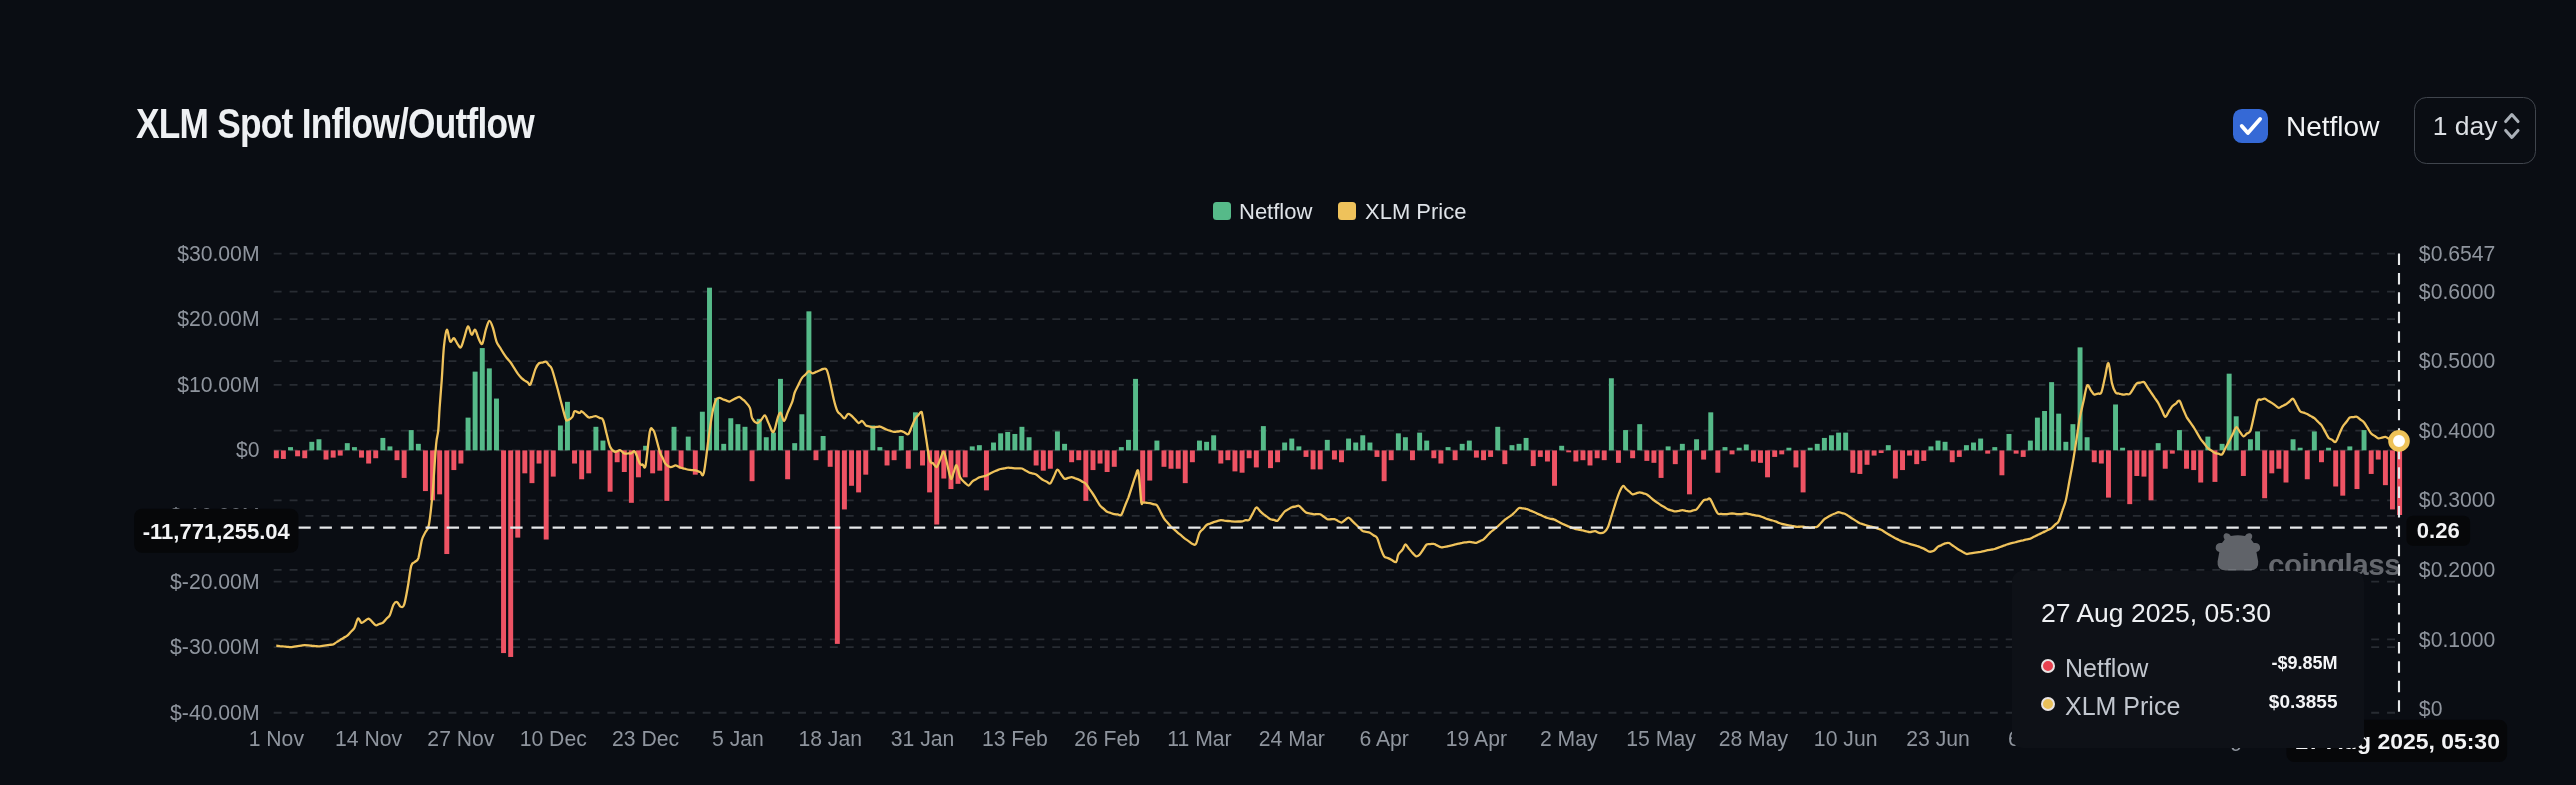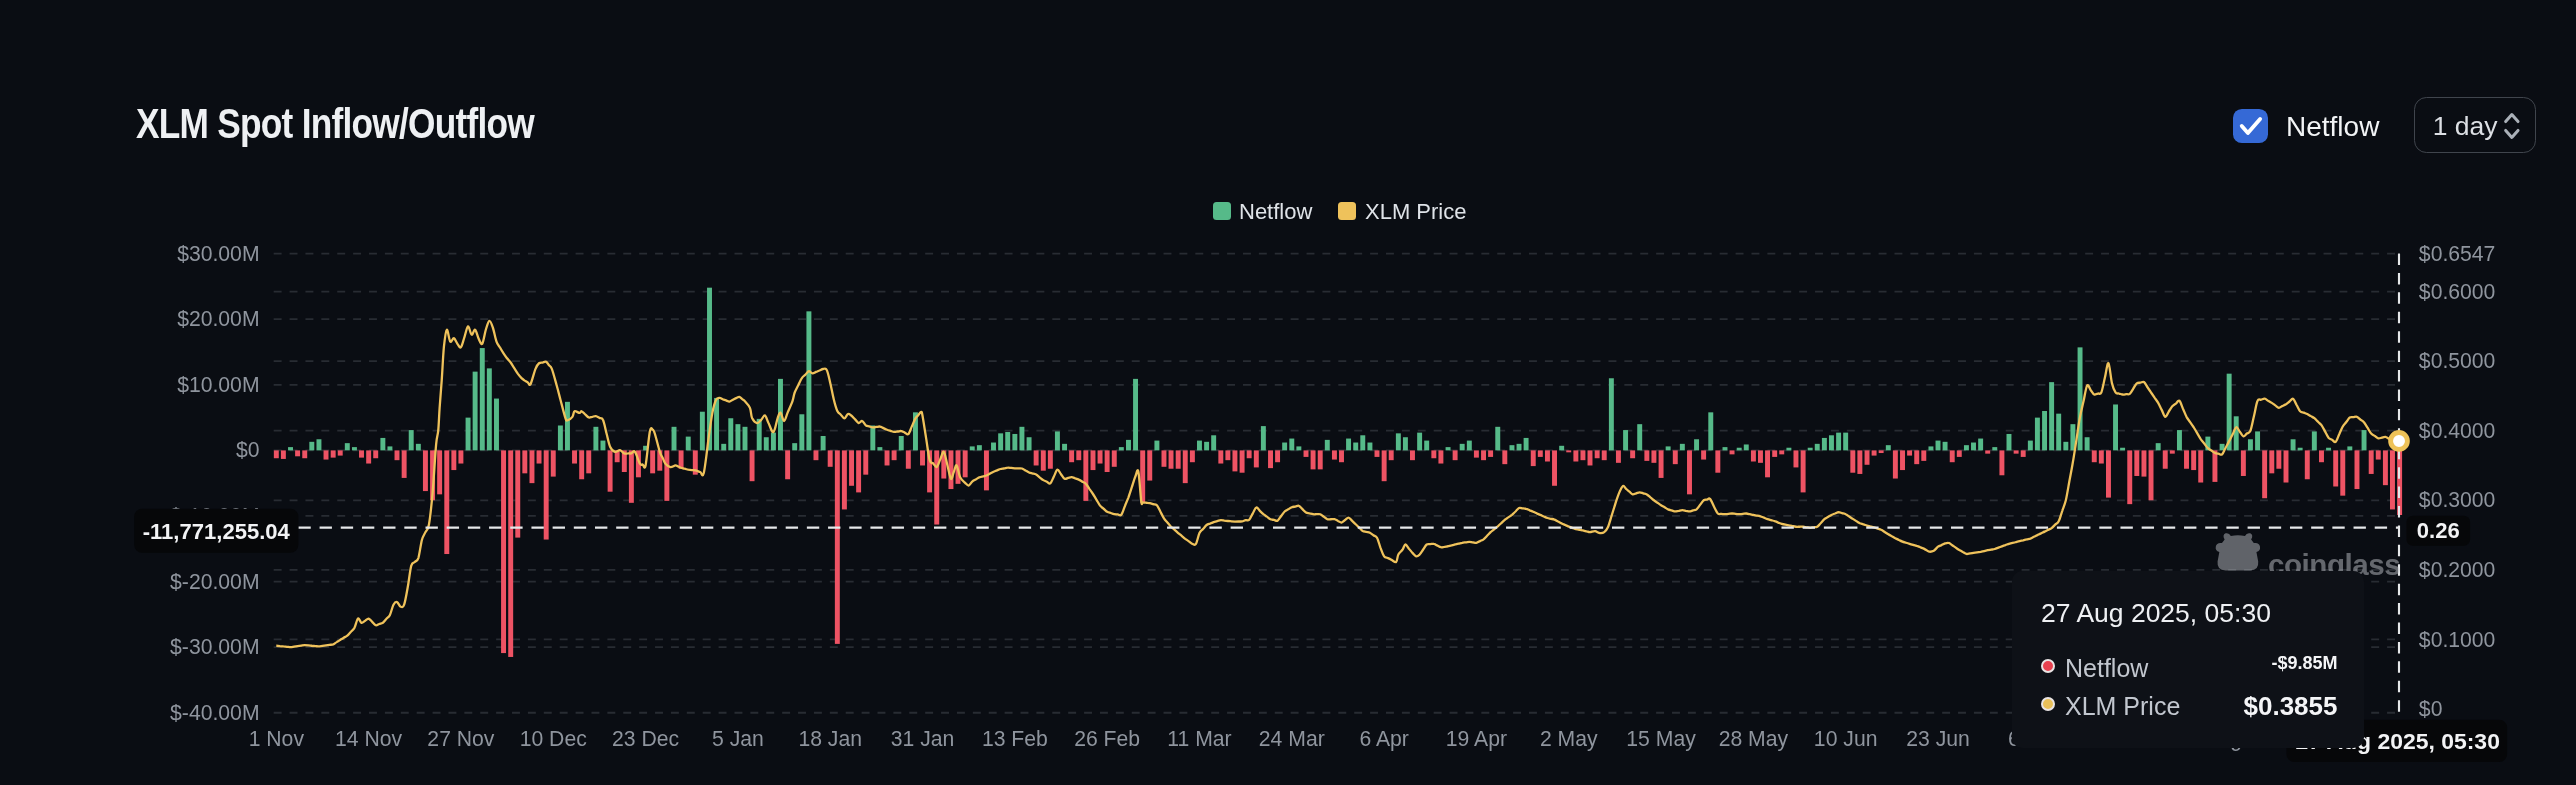--- a/index.html
+++ b/index.html
@@ -377,35 +377,35 @@
       </g>
     </svg>
 <div style="position:absolute;left:136px;top:100px;font-size:42px;font-weight:bold;letter-spacing:-0.9px;color:#eef0f3;transform:scaleX(0.84);transform-origin:left center;white-space:nowrap;">XLM Spot Inflow/Outflow</div>
 
 <div style="position:absolute;left:2233px;top:109px;width:35px;height:34px;background:#3569d6;border-radius:8.8px;">
 <svg width="35" height="34" viewBox="0 0 40 38">
         <path d="M10 19 l7 8 l14 -16" fill="none" stroke="#fff" stroke-width="4.4" stroke-linecap="round" stroke-linejoin="round"></path>
       </svg>
 </div>
 <div style="position:absolute;left:2286px;top:111px;font-size:28px;color:#f2f4f6;">Netflow</div>
-<div style="position:absolute;left:2414px;top:97px;width:122px;height:56px;border:1.8px solid #40454d;border-radius:12.4px;">
+<div style="position:absolute;left:2414px;top:97px;width:122px;height:67px;border:1.8px solid #40454d;border-radius:12.4px;">
 <span style="position:absolute;left:17.7px;top:13.2px;font-size:26.5px;color:#dcdfe4;">1 day</span>
 <svg style="position:absolute;right:14px;top:13.2px" width="17.7" height="30" viewBox="0 0 20 34">
 <path d="M3 12 l7 -8 l7 8" fill="none" stroke="#aab0b8" stroke-width="3.4" stroke-linecap="round" stroke-linejoin="round"></path>
 <path d="M3 22 l7 8 l7 -8" fill="none" stroke="#aab0b8" stroke-width="3.4" stroke-linecap="round" stroke-linejoin="round"></path>
 </svg>
 </div>
 
 <div style="position:absolute;left:1213px;top:202px;width:17.7px;height:17.7px;background:#56ba89;border-radius:3.5px;"></div>
 <div style="position:absolute;left:1239px;top:199px;font-size:22px;color:#dfe3e8;">Netflow</div>
 <div style="position:absolute;left:1338px;top:202px;width:17.7px;height:17.7px;background:#efc25b;border-radius:3.5px;"></div>
 <div style="position:absolute;left:1365px;top:199px;font-size:22px;color:#dfe3e8;">XLM Price</div>
 
 <div style="position:absolute;left:2012px;top:571px;width:352px;height:177px;background:#0e1117;border-radius:10.6px;">
 <div style="position:absolute;left:29px;top:26.5px;font-size:26.5px;color:#eef0f3;">27 Aug 2025, 05:30</div>
 <div style="position:absolute;left:29px;top:88px;width:14px;height:14px;border-radius:50%;background:#e8414f;border:2.6px solid #e9e4e4;"></div>
 <div style="position:absolute;left:53px;top:83px;font-size:25px;color:#c2c7cf;">Netflow</div>
 <div style="position:absolute;right:26.5px;top:82px;font-size:18px;font-weight:bold;color:#f4f5f7;">-$9.85M</div>
 <div style="position:absolute;left:29px;top:126px;width:14px;height:14px;border-radius:50%;background:#e9c05a;border:2.6px solid #e9e4e4;"></div>
 <div style="position:absolute;left:53px;top:121px;font-size:25px;color:#c2c7cf;">XLM Price</div>
-<div style="position:absolute;right:26.5px;top:120px;font-size:26px;font-weight:bold;color:#f4f5f7;">$0.3855</div>
+<div style="position:absolute;right:26.5px;top:120px;font-size:19px;font-weight:bold;color:#f4f5f7;">$0.3855</div>
 </div>
 </div>
 
 </body></html>

